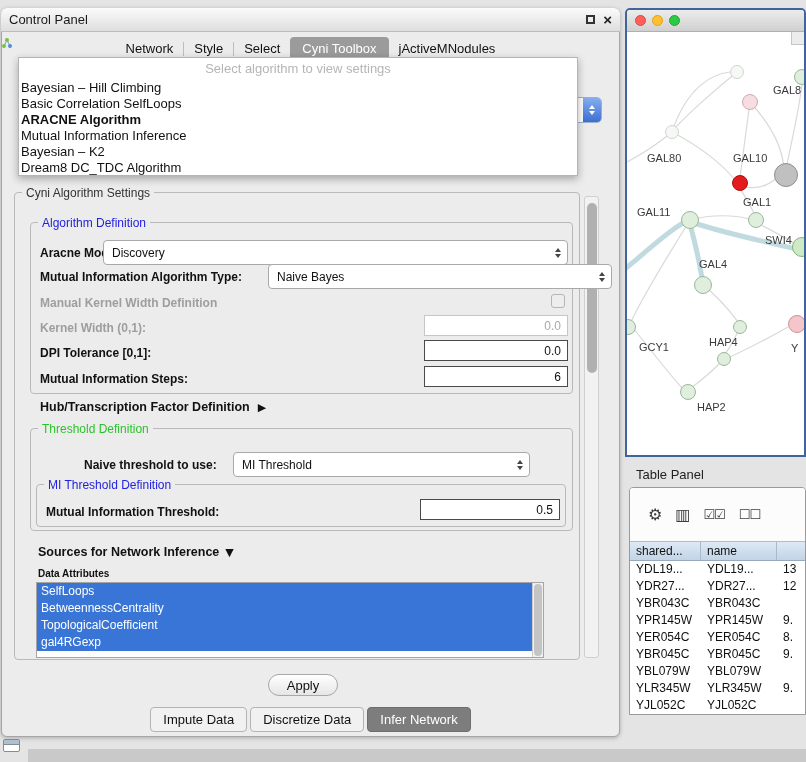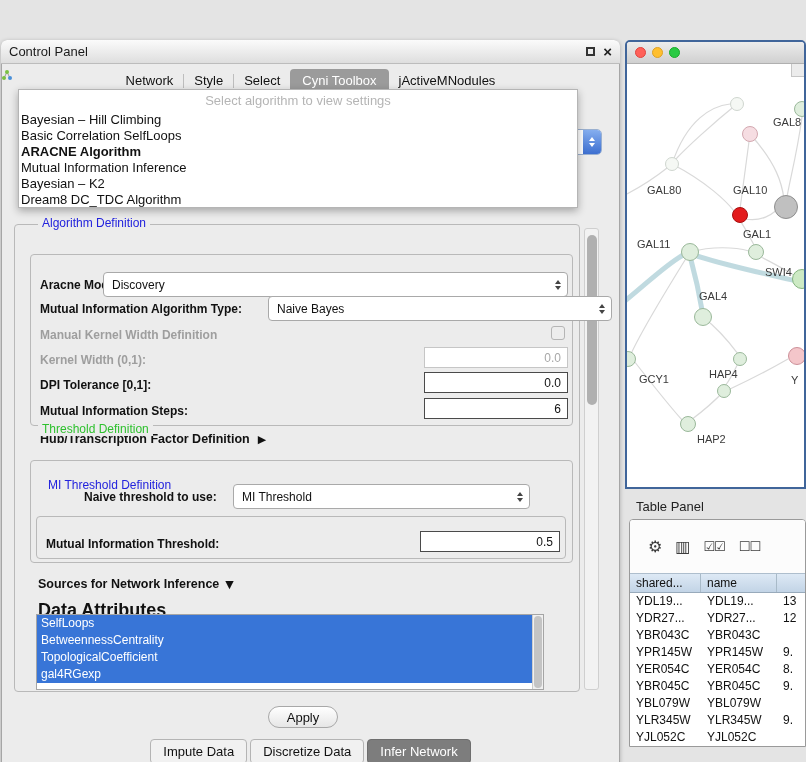--- a/index.html
+++ b/index.html
@@ -1,19 +1,19 @@
 <!DOCTYPE html>
 <html><head>
 <meta charset="utf-8">
 <style>
   * { margin:0; padding:0; box-sizing:border-box; }
   html,body { width:806px; height:762px; }
   body { font-family:"Liberation Sans",sans-serif; font-size:12px; color:#111; }
   .stage { position:relative; width:806px; height:762px; background:#e4e4e4; overflow:hidden; }
-  .abs { position:absolute;margin-top:32px; }
+  .abs { position:absolute; }
 
   
   .cp-window { left:1px; top:8px; width:619px; height:729px; background:#ececec;
     border:1px solid #a6a6a6; border-radius:6px; box-shadow:0 1px 4px rgba(0,0,0,.25); }
   .cp-titlebar { left:1px; top:8px; width:619px; height:24px;
     background:linear-gradient(#fbfbfb,#dedede); border-bottom:1px solid #bcbcbc;
     border-radius:6px 6px 0 0; display:flex; align-items:center; padding:0 8px; }
   .cp-title { font-size:13px; color:#1a1a1a; }
   .cp-btns { margin-left:auto; display:flex; align-items:center; gap:8px; }
   .win-restore { width:9px; height:9px; border:2px solid #333; display:inline-block; }
@@ -252,21 +252,21 @@
 
   <span class="abs lbl" style="left:46px;top:505px;">Mutual Information Threshold:</span>
   <div class="abs field dark" style="left:420px;top:499px;width:140px;height:21px;">
     <span>0.5</span>
   </div>
 
   <div class="abs" style="left:38px;top:545px;display:flex;align-items:center;gap:6px;">
     <span class="lbl" style="font-size:12.5px;">Sources for Network Inference</span>
     <span class="tri">▼</span>
   </div>
-  <span class="abs lbl" style="left:38px;top:568px;font-size:18px;">Data Attributes</span>
+  <span class="abs lbl" style="left:38px;top:568px;font-size:10px;">Data Attributes</span>
 
   <div class="abs listbox" style="left:36px;top:582px;width:508px;height:76px;">
     <div class="list-item">SelfLoops</div>
     <div class="list-item">BetweennessCentrality</div>
     <div class="list-item">TopologicalCoefficient</div>
     <div class="list-item">gal4RGexp</div>
     <div class="list-scroll">
         <div class="list-thumb"></div>
       </div>
   </div>

